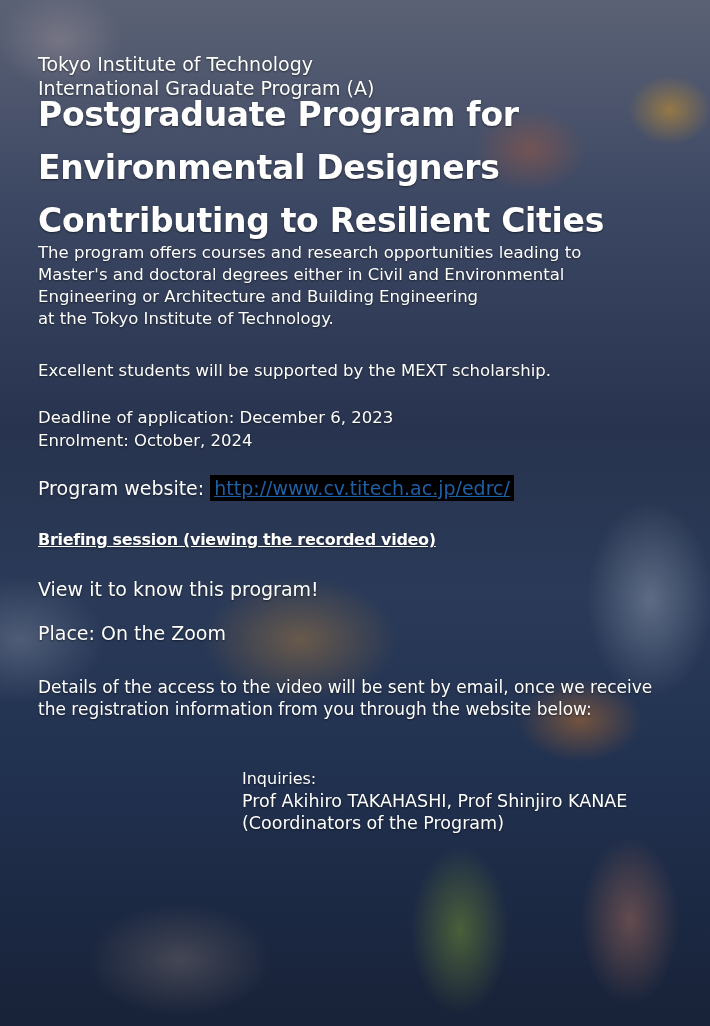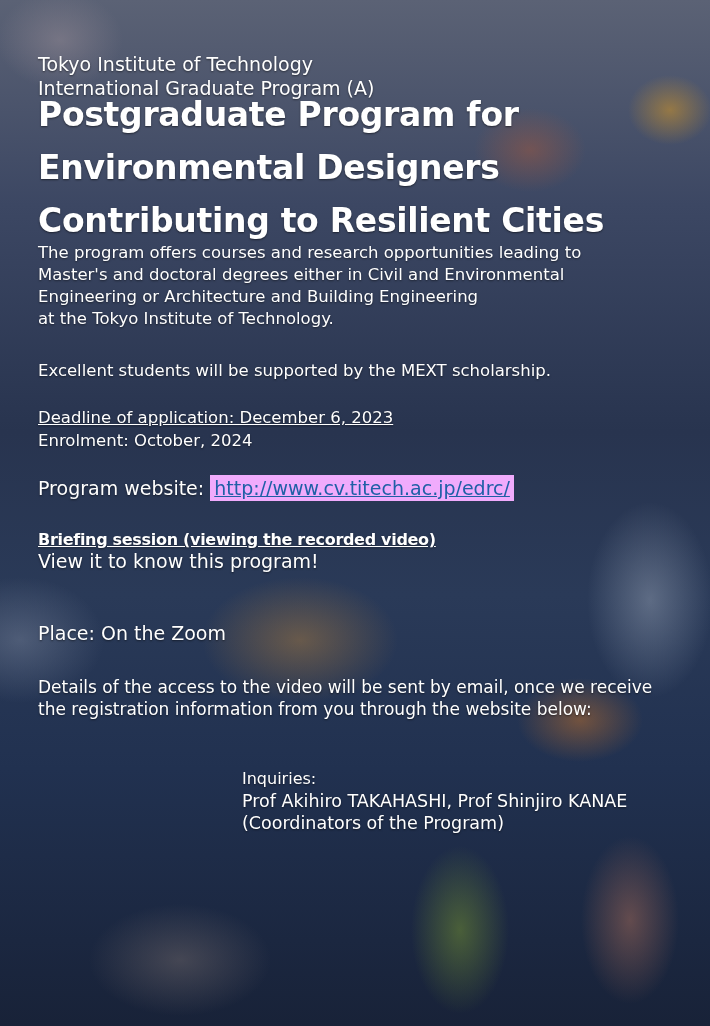--- a/index.html
+++ b/index.html
@@ -23,21 +23,21 @@
       radial-gradient(ellipse 90px 140px at 650px 600px, rgba(190,200,215,0.35), transparent 70%),
       radial-gradient(ellipse 120px 90px at 20px 640px, rgba(150,160,180,0.35), transparent 70%),
       linear-gradient(180deg, #5b6275 0%, #3c4763 20%, #28344f 42%, #2a3a58 58%, #213150 75%, #182238 100%);
   }
   .content { position: absolute; inset: 0; z-index: 1; text-shadow: 0 1px 2px rgba(0,0,0,0.5); }
   .abs { position: absolute; left: 38px; white-space: nowrap; }
   .inst { top: 28px; font-size: 19px; line-height: 24px; margin-top: 24px; }
   .title { top: 88px; font-size: 33px; line-height: 53px; font-weight: bold; letter-spacing: -0.3px; }
   .body-text { font-size: 16.5px; line-height: 22px; }
   .link-box {
-    background: #f0abfc; color: #1f5fa6; text-decoration: underline; padding: 0 4px;
+    background: #000000; color: #1f5fa6; text-decoration: underline; padding: 0 4px;
     text-shadow: none; display: inline-block;
   }
   .section-head { top: 530px; font-size: 16px; font-weight: bold; text-decoration: underline; letter-spacing: -0.3px; }
   .inq-block { left: 242px; top: 768px; font-size: 17.5px; line-height: 22px; }
 </style>
 </head>
 <body>
 
 <div class="bg"></div>
 
@@ -56,31 +56,31 @@
   </div>
 
   <div class="abs title">
     <div>Postgraduate Program for</div>
     <div>Environmental Designers</div>
     <div>Contributing to Resilient Cities</div>
   </div>
 
   <div class="abs body-text" style="top:360px;">Excellent students will be supported by the MEXT scholarship.</div>
 
-  <div class="abs body-text" style="top:407px;text-decoration:underline;">Deadline of application: December 6, 2023</div>
+  <div class="abs body-text" style="top:407px;">Deadline of application: December 6, 2023</div>
   <div class="abs body-text" style="top:430px;">Enrolment: October, 2024</div>
 
   <div class="abs" style="top:475px; font-size:19px; line-height:26px;">
     <span>Program website:</span>
     <a class="link-box">http://www.cv.titech.ac.jp/edrc/</a>
   </div>
 
   <div class="abs section-head">Briefing session (viewing the recorded video)</div>
 
-  <div class="abs" style="top:550px; font-size:19px;">View it to know this program!</div>
+  <div class="abs" style="top:578px; font-size:19px;">View it to know this program!</div>
 
   <div class="abs" style="top:622px; font-size:19px;">Place: On the Zoom</div>
 
   <div class="abs" style="top:676px; font-size:17px; line-height:22px;">
     <div>Details of  the access to the video will be sent by email, once we receive</div>
     <div>the registration information from you through the website below:</div>
   </div>
 
   <div class="abs inq-block">
     <div style="font-weight:normal; font-size:16px;">Inquiries:</div>

